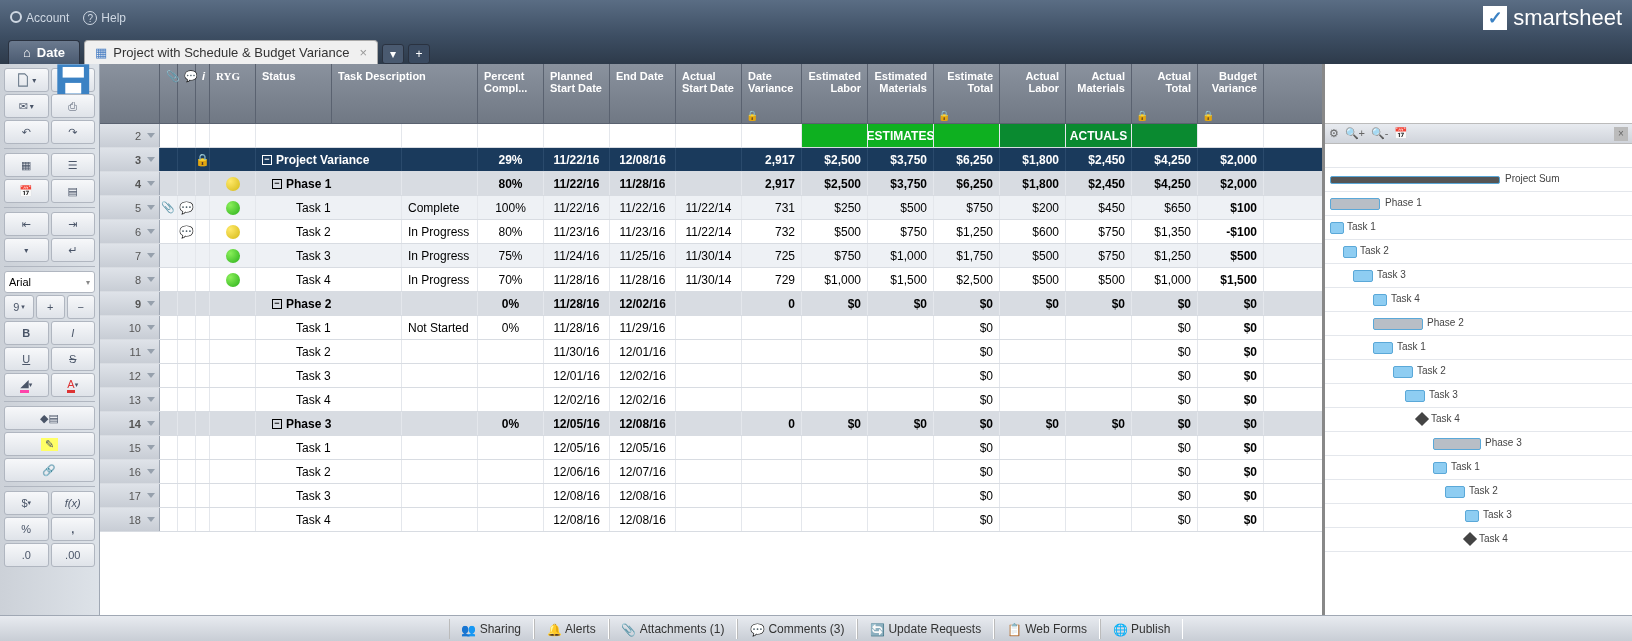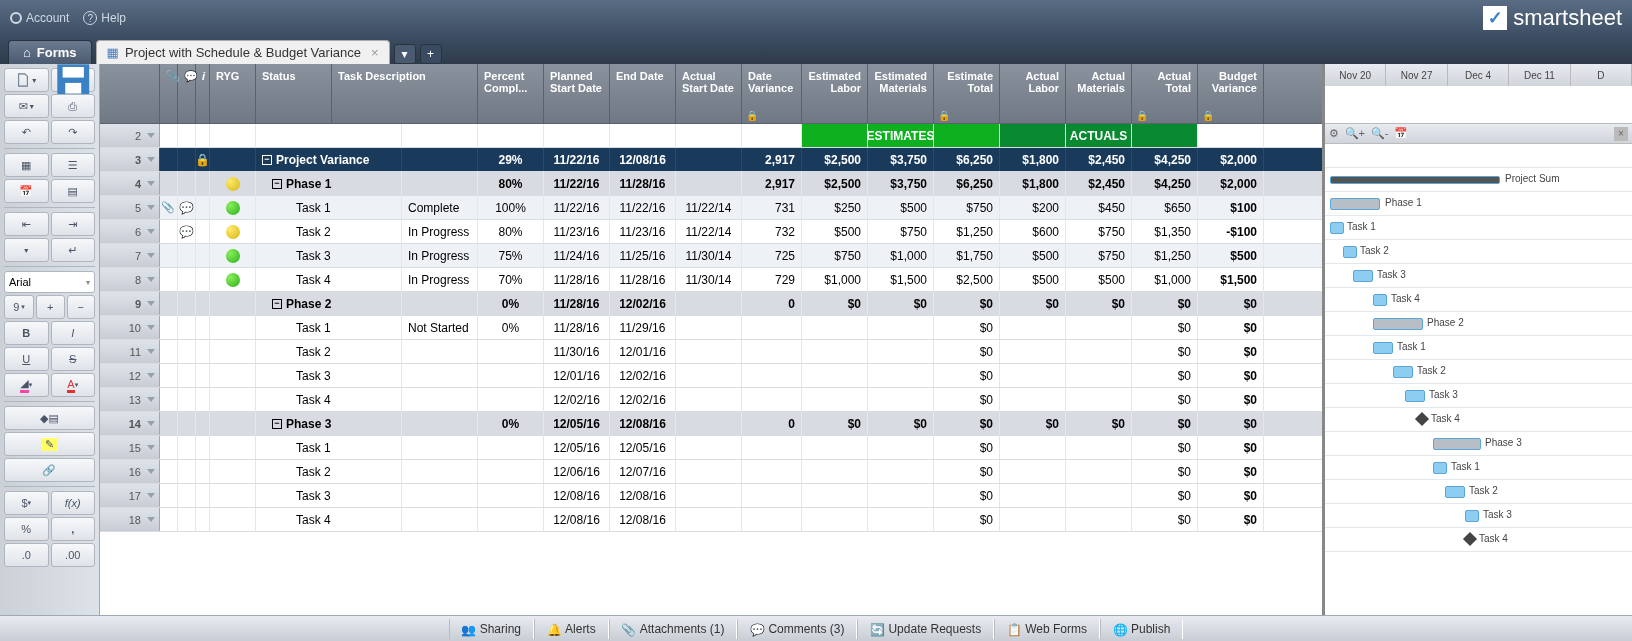--- a/index.html
+++ b/index.html
@@ -1,18 +1,18 @@
 <!DOCTYPE html>
 <html><head>
 <meta charset="utf-8">
 <style>
 * { box-sizing: border-box; margin: 0; padding: 0; }
 body { font-family: Arial, sans-serif; font-size: 12px; background: #4a5568; width: 1632px; height: 641px; overflow: hidden; }
 .topbar { height: 36px; background: linear-gradient(#5a6d84, #3d4e63); display: flex; align-items: center; padding: 0 10px; color: #cfd8e3; }
-.topbar .tlink { display: inline-flex; align-items: center; gap: 4px; margin-right: 14px; cursor: pointer; font-size: 12px; }
+.topbar .tlink { display: inline-flex; gap: 4px; margin-right: 14px; cursor: pointer; font-size: 12px; }
 .tlink .gear { width: 12px; height: 12px; border: 2px solid #cfd8e3; border-radius: 50%; display: inline-block; }
 .tlink .q { display: inline-flex; width: 14px; height: 14px; border: 1.5px solid #cfd8e3; border-radius: 50%; justify-content: center; align-items: center; font-size: 10px; }
 .searchbox { display: flex; align-items: center; background: #2f3a4a; border: 1px solid #1f2732; border-radius: 3px; height: 24px; width: 300px; }
 .searchbox input { flex: 1; background: transparent; border: none; color: #cfd8e3; padding: 0 8px; font-size: 12px; font-style: italic; }
 .searchbox button { width: 28px; height: 24px; background: #546278; border: none; color: #cfd8e3; cursor: pointer; border-radius: 0 3px 3px 0; }
 .logo { margin-left: auto; display: flex; align-items: center; color: #fff; font-size: 22px; font-weight: 300; gap: 6px; }
 .logo .mark { width: 24px; height: 24px; background: #fff; display: inline-flex; align-items: center; justify-content: center; color: #3b82c4; font-weight: bold; font-size: 18px; }
 .tabstrip { height: 28px; background: linear-gradient(#3d4e63, #2d3a4a); display: flex; align-items: flex-end; padding-left: 8px; }
 .hometab { background: linear-gradient(#6b7a8f, #4a5a70); color: #fff; padding: 4px 14px; border-radius: 4px 4px 0 0; border: 1px solid #2a3240; border-bottom: none; display: flex; align-items: center; gap: 6px; font-weight: bold; font-size: 13px; }
 .sheettab { background: #f0f0f0; color: #333; padding: 4px 10px; border-radius: 4px 4px 0 0; border: 1px solid #aaa; border-bottom: none; margin-left: 4px; display: flex; align-items: center; gap: 6px; font-size: 13px; }
@@ -24,21 +24,21 @@
 .sbbtn { flex: 1; height: 24px; background: linear-gradient(#f7f8fa, #dfe3e9); border: 1px solid #b0b6c0; border-radius: 3px; display: flex; align-items: center; justify-content: center; cursor: pointer; font-size: 11px; color: #4a5568; }
 .sbbtn.wide { flex: none; width: 100%; }
 .sbsep { height: 1px; background: #b0b6c0; margin: 2px 0; }
 .fontsel { height: 22px; background: #fff; border: 1px solid #b0b6c0; border-radius: 3px; display: flex; align-items: center; padding: 0 4px; font-size: 11px; }
 .fontsel .dd { margin-left: auto; font-size: 8px; color: #888; }
 .sheet { flex: 1; display: flex; overflow: hidden; }
 .gridarea { flex: 1; overflow: auto; background: #fff; position: relative; }
 .ghead { display: flex; background: linear-gradient(#8a929e, #707884); color: #fff; height: 60px; position: sticky; top: 0; z-index: 5; border-bottom: 1px solid #5a6270; }
 .ghcell { border-right: 1px solid #5a6270; padding: 6px 6px; font-size: 11px; font-weight: bold; display: flex; align-items: flex-start; position: relative; }
 .ghcell .lock { position: absolute; bottom: 2px; left: 4px; font-size: 10px; color: #ccc; }
-.rownum { width: 60px; } .attachc { width: 18px; } .discc { width: 18px; } .infoc { width: 14px; } .rygc { width: 46px; }
+.rownum { width: 60px; } .attachc { width: 18px; } .discc { width: 18px; } .infoc { width: 14px; } .rygc { width: 46px; font-family: Liberation Serif, serif; }
 .descc { width: 146px; } .statusc { width: 76px; } .pctc { width: 66px; } .datec { width: 66px; }
 .moneyc { width: 66px; text-align: right; justify-content: flex-end; }
 .varc { width: 60px; }
 .grow { display: flex; height: 24px; border-bottom: 1px solid #d8dce2; align-items: stretch; }
 .gcell { border-right: 1px solid #e4e7ec; padding: 3px 6px; font-size: 12px; display: flex; align-items: center; overflow: hidden; white-space: nowrap; }
 .gcell.num { justify-content: flex-end; }
 .gcell.center { justify-content: center; }
 .rnumcell { background: linear-gradient(#dfe3e9, #c8cdd5); color: #555; justify-content: flex-end; border-right: 1px solid #a0a8b4; font-size: 11px; width: 60px; padding-right: 18px; position: relative; }
 .rnumcell::after { content: ''; position: absolute; right: 4px; top: 9px; border-left: 4px solid transparent; border-right: 4px solid transparent; border-top: 5px solid #96a0ac; }
 .grow.summary { background: #1a3a5c; color: #fff; font-weight: bold; }
@@ -86,21 +86,21 @@
   </span>
   <div class="logo">
     <span class="mark">✓</span>
     <span>smartsheet</span>
   </div>
 </div>
 
 <div class="tabstrip">
   <div class="hometab">
     <span class="home-ico">⌂</span>
-    <span>Forms</span>
+    <span>Date</span>
   </div>
   <div class="sheettab">
     <span style="color:#4a7fc4">▦</span>
     <span>Project with Schedule &amp; Budget Variance</span>
     <span class="x">×</span>
   </div>
   <span class="tabbtn">▾</span>
   <span class="tabbtn" style="background:#3a4a60">+</span>
 </div>
 
@@ -722,27 +722,20 @@
             <div class="gcell moneyc num" style=""></div>
             <div class="gcell moneyc num" style=""></div>
             <div class="gcell moneyc num" style="">$0</div>
             <div class="gcell moneyc num" style="font-weight:bold">$0</div>
           </div>
         </div>
     </div>
 
     <div class="gantt">
       <div class="gantttop">
-        <div class="gweeks" id="gweeks">
-            <div class="gwk">Nov 20</div>
-            <div class="gwk">Nov 27</div>
-            <div class="gwk">Dec 4</div>
-            <div class="gwk">Dec 11</div>
-            <div class="gwk">D</div>
-          </div>
       </div>
       <div class="gtool">
         <span>⚙</span>
         <span>🔍+</span>
         <span>🔍-</span>
         <span>📅</span>
         <span class="gtx">×</span>
       </div>
       <div class="grows" id="ganttrows">
           <div class="gr"></div>

